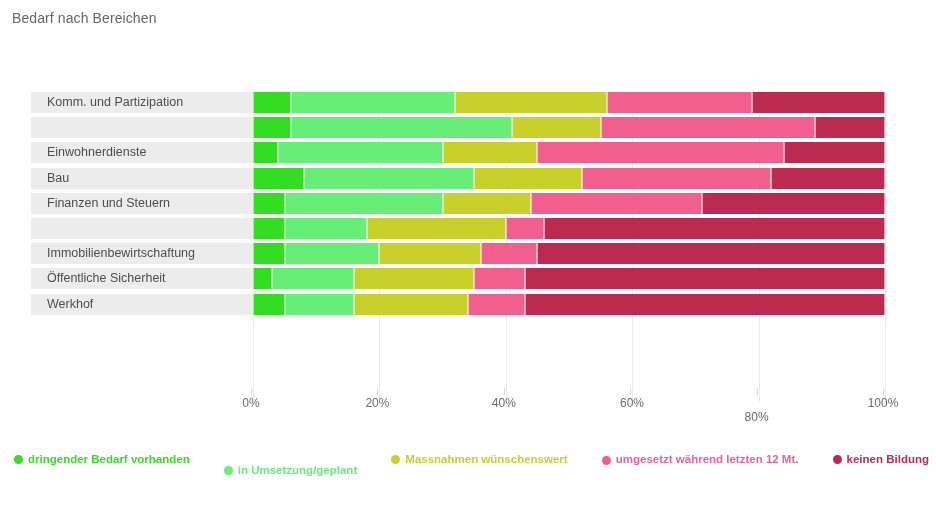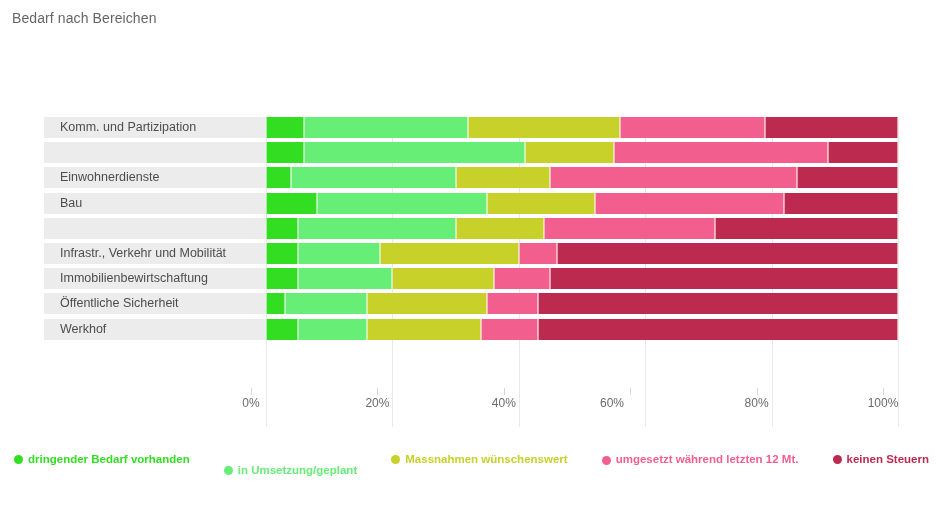--- a/index.html
+++ b/index.html
@@ -25,25 +25,24 @@
     left: 12px;
     top: 10px;
     font-size: 14px;
     color: #666666;
     letter-spacing: 0.1px;
     white-space: nowrap;
   }
   
   .plot {
     position: absolute;
-    left: 44px;
+    left: 31px;
     top: 92px;
     width: 877px;
     height: 302px;
-    margin-top: 25px;
   }
   .gridlayer {
     position: absolute;
     left: 222px;           
     top: 0;
     width: 632px;          
     height: 310px;
   }
   .gridline {
     position: absolute;
@@ -201,31 +200,31 @@
           <div class="bar">
             <div class="seg" title="dringender Bedarf vorhanden: 8%" style="left: 0px; width: 50.56px; background: rgb(51, 221, 34);"></div>
             <div class="seg" title="in Umsetzung/geplant: 27%" style="left: 50.56px; width: 170.64px; background: rgb(102, 238, 119);"></div>
             <div class="seg" title="Massnahmen wünschenswert: 17%" style="left: 221.2px; width: 107.44px; background: rgb(200, 208, 42);"></div>
             <div class="seg" title="umgesetzt während letzten 12 Mt.: 30%" style="left: 328.64px; width: 189.6px; background: rgb(242, 95, 142);"></div>
             <div class="seg" title="keinen Bedarf: 18%" style="left: 518.24px; width: 113.76px; background: rgb(189, 42, 79);"></div>
           </div>
         </div>
         <div class="row">
           <div class="row-label-cell"></div>
+          <div class="row-label">Finanzen und Steuern</div>
           <div class="bar">
             <div class="seg" title="dringender Bedarf vorhanden: 5%" style="left: 0px; width: 31.6px; background: rgb(51, 221, 34);"></div>
             <div class="seg" title="in Umsetzung/geplant: 25%" style="left: 31.6px; width: 158px; background: rgb(102, 238, 119);"></div>
             <div class="seg" title="Massnahmen wünschenswert: 14%" style="left: 189.6px; width: 88.48px; background: rgb(200, 208, 42);"></div>
             <div class="seg" title="umgesetzt während letzten 12 Mt.: 27%" style="left: 278.08px; width: 170.64px; background: rgb(242, 95, 142);"></div>
             <div class="seg" title="keinen Bedarf: 29%" style="left: 448.72px; width: 183.28px; background: rgb(189, 42, 79);"></div>
           </div>
         </div>
         <div class="row">
           <div class="row-label-cell"></div>
-          <div class="row-label">Infrastr., Verkehr und Mobilität</div>
           <div class="bar">
             <div class="seg" title="dringender Bedarf vorhanden: 5%" style="left: 0px; width: 31.6px; background: rgb(51, 221, 34);"></div>
             <div class="seg" title="in Umsetzung/geplant: 13%" style="left: 31.6px; width: 82.16px; background: rgb(102, 238, 119);"></div>
             <div class="seg" title="Massnahmen wünschenswert: 22%" style="left: 113.76px; width: 139.04px; background: rgb(200, 208, 42);"></div>
             <div class="seg" title="umgesetzt während letzten 12 Mt.: 6%" style="left: 252.8px; width: 37.92px; background: rgb(242, 95, 142);"></div>
             <div class="seg" title="keinen Bedarf: 54%" style="left: 290.72px; width: 341.28px; background: rgb(189, 42, 79);"></div>
           </div>
         </div>
         <div class="row">
           <div class="row-label-cell"></div>
@@ -264,23 +263,23 @@
   </div>
 
   <div class="axis" id="axis">
       <div class="tick-mark" style="left: 0px;"></div>
       <div class="tick" style="left: 0px;">0%</div>
       <div class="tick-mark" style="left: 126.4px;"></div>
       <div class="tick" style="left: 126.4px;">20%</div>
       <div class="tick-mark" style="left: 252.8px;"></div>
       <div class="tick" style="left: 252.8px;">40%</div>
       <div class="tick-mark" style="left: 379.2px;"></div>
-      <div class="tick" style="left: 361px;">60%</div>
+      <div class="tick" style="left: 381px;">60%</div>
       <div class="tick-mark" style="left: 505.6px;"></div>
-      <div class="tick" style="left: 505.6px;">80%</div>
+      <div class="tick" style="left: 505.6px; margin-top: 14px;">80%</div>
       <div class="tick-mark" style="left: 632px;"></div>
       <div class="tick" style="left: 632px;">100%</div>
     </div>
 
   <div class="legend" id="legend">
       <div class="legend-item" style="color: rgb(51, 221, 34);">
         <span class="legend-dot" style="background: rgb(51, 221, 34);"></span>
         <span>dringender Bedarf vorhanden</span>
       </div>
       <div class="legend-item" style="color: rgb(102, 238, 119); margin-top: 22px;">
@@ -290,17 +289,17 @@
       <div class="legend-item" style="color: rgb(200, 208, 42);">
         <span class="legend-dot" style="background: rgb(200, 208, 42);"></span>
         <span>Massnahmen wünschenswert</span>
       </div>
       <div class="legend-item" style="color: rgb(242, 95, 142); align-items: flex-end;">
         <span class="legend-dot" style="background: rgb(242, 95, 142);"></span>
         <span>umgesetzt während letzten 12 Mt.</span>
       </div>
       <div class="legend-item" style="color: rgb(189, 42, 79);">
         <span class="legend-dot" style="background: rgb(189, 42, 79);"></span>
-        <span>keinen Steuern</span>
+        <span>keinen Bildung</span>
       </div>
     </div>
 
 </div>
 
 </body></html>

